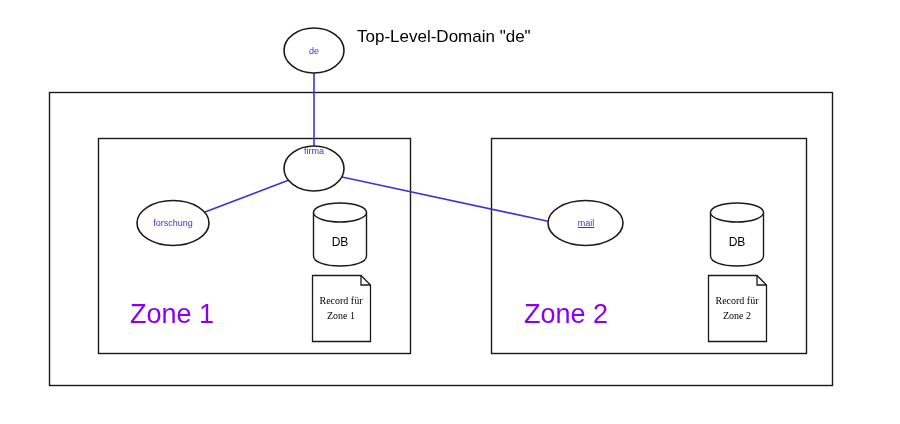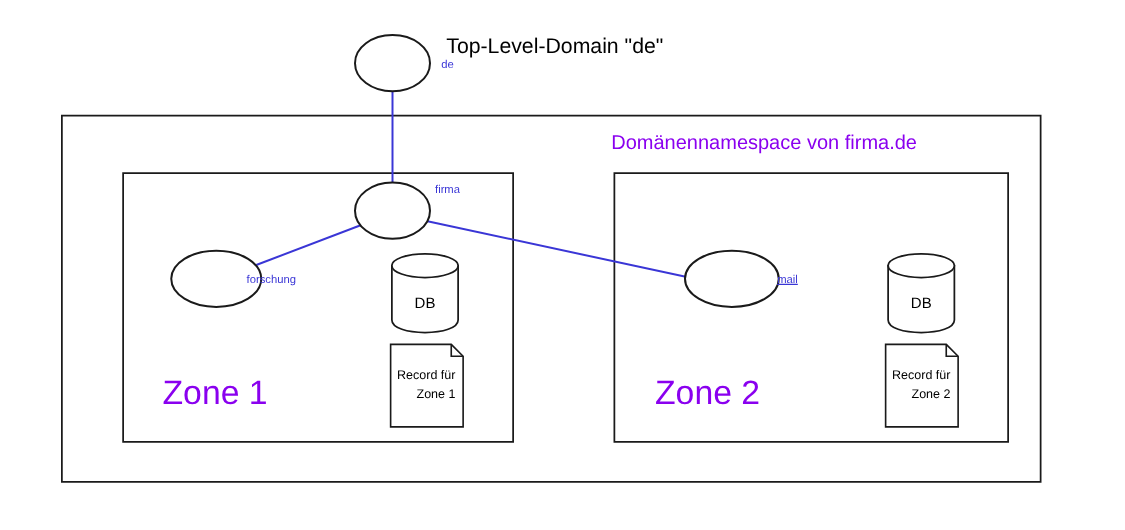--- a/index.html
+++ b/index.html
@@ -46,36 +46,36 @@
   }
   .zone1-title { left: 130px; top: 299px; }
   .zone2-title { left: 524px; top: 299px; }
 
   .node-label {
     font-size: 9px;
     color: #3a36d6;
     text-align: center;
     white-space: nowrap;
     transform: translate(-50%, -50%);
-    margin-left: 44px;
   }
   .db-label {
     font-size: 12px;
     color: #000000;
     text-align: center;
     white-space: nowrap;
     transform: translate(-50%, -50%);
   }
   .doc-label {
     font-size: 10px;
     color: #000000;
-    text-align: right;
+    text-align: center;
     line-height: 15px;
     white-space: nowrap;
     transform: translate(-50%, -50%);
+    font-family: Liberation Serif, serif;
   }
 </style>
 </head>
 <body>
 
 <div id="canvas">
 
   <svg class="layer" viewBox="0 0 900 424" xmlns="http://www.w3.org/2000/svg">
 
     <rect x="49.5" y="92.5" width="783" height="293" fill="none" stroke="#1a1a1a" stroke-width="1.4"></rect>
@@ -114,21 +114,20 @@
     </g>
 
     <g>
       <path d="M708.5,275.5 L757,275.5 L766.5,285 L766.5,341.5 L708.5,341.5 Z" fill="#ffffff" stroke="#1a1a1a" stroke-width="1.3"></path>
       <path d="M757,275.5 L757,285 L766.5,285" fill="none" stroke="#1a1a1a" stroke-width="1.3"></path>
     </g>
   </svg>
 
   <div class="abs tld-label">Top-Level-Domain "de"</div>
 
-  <div class="abs ns-label">Domänennamespace von firma.de</div>
 
   <div class="abs node-label" style="left:314px; top:51px;">de</div>
 
   <div class="abs node-label" style="left:314px; top:151px;">firma</div>
 
   <div class="abs node-label" style="left:173px; top:223px;">forschung</div>
 
   <div class="abs node-label" style="left:586px; top:223px;text-decoration:underline;">mail</div>
 
   <div class="abs db-label" style="left:340px; top:242px;">DB</div>

